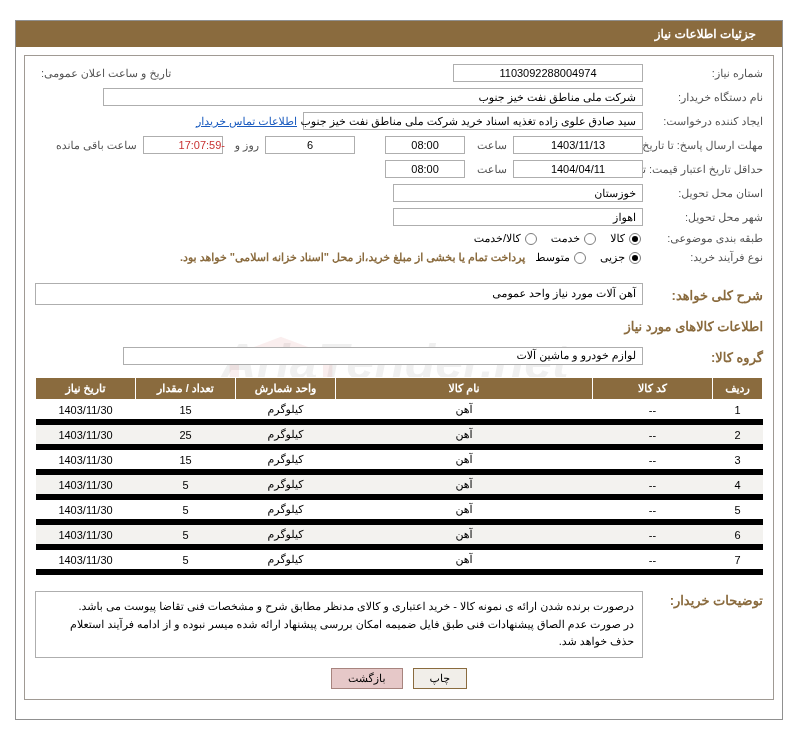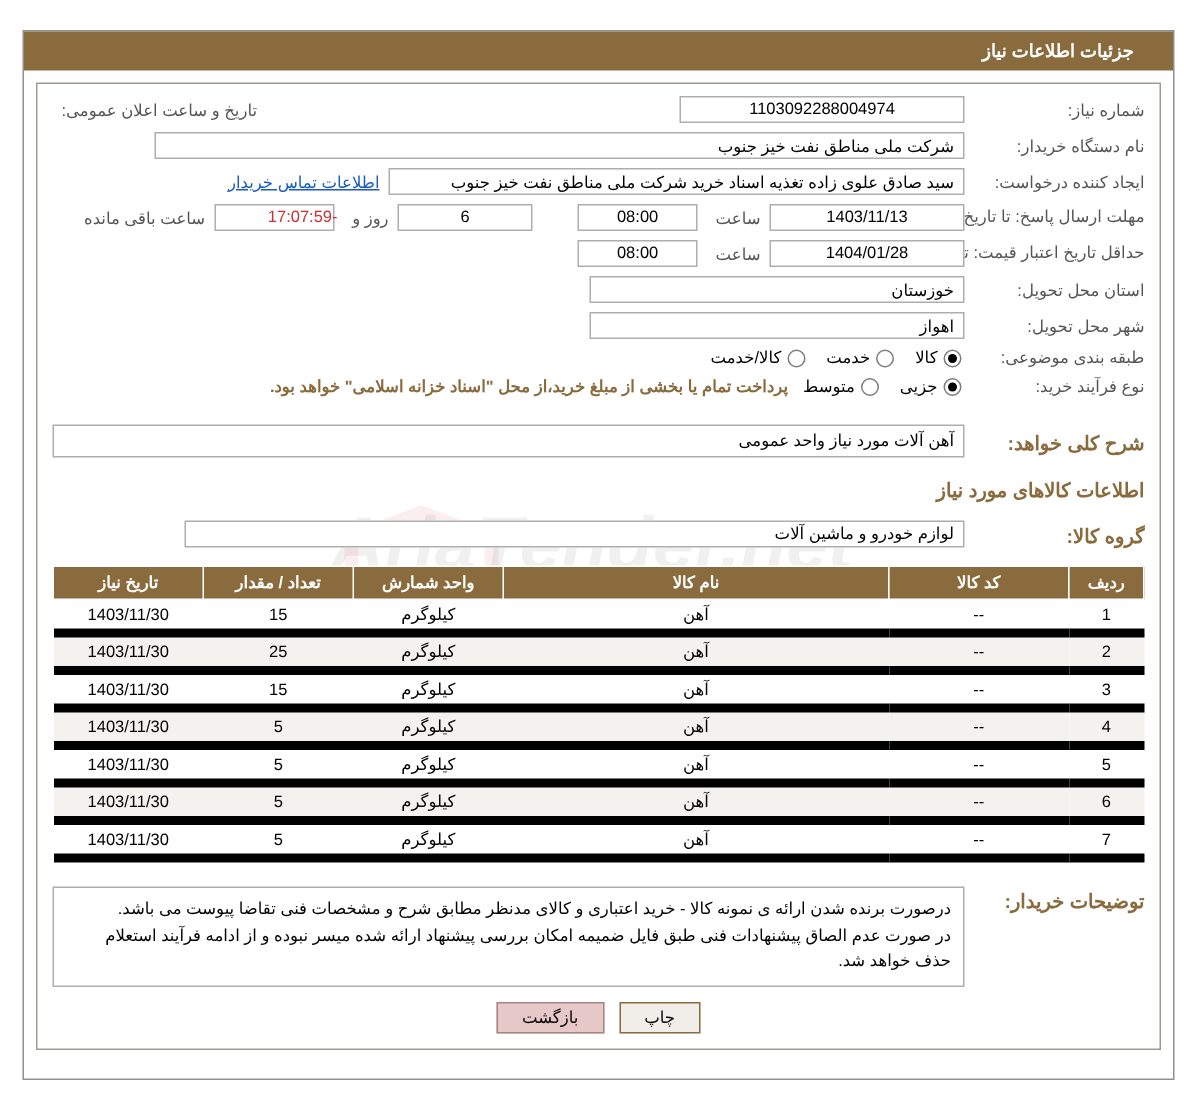--- a/index.html
+++ b/index.html
@@ -151,38 +151,38 @@
       <span class="label">تاریخ و ساعت اعلان عمومی:</span>
     </div>
 
     <div class="row">
       <span class="label" style="width:120px">نام دستگاه خریدار:</span>
       <span class="value-box" style="width:540px">شرکت ملی مناطق نفت خیز جنوب</span>
     </div>
 
     <div class="row">
       <span class="label" style="width:120px">ایجاد کننده درخواست:</span>
-      <span class="value-box" style="width:384px">سید صادق علوی زاده  تغذیه اسناد خرید  شرکت ملی مناطق نفت خیز جنوب</span>
+      <span class="value-box" style="width:340px">سید صادق علوی زاده  تغذیه اسناد خرید  شرکت ملی مناطق نفت خیز جنوب</span>
       <span class="link" style="margin-right:6px">اطلاعات تماس خریدار</span>
     </div>
 
     <div class="row">
       <span class="label" style="width:120px;line-height:1.3">مهلت ارسال پاسخ: تا تاریخ:</span>
       <span class="value-box" style="width:130px;justify-content:center">1403/11/13</span>
       <span class="label" style="margin:0 6px">ساعت</span>
       <span class="value-box" style="width:80px;justify-content:center">08:00</span>
       <span class="value-box" style="width:90px;justify-content:center;margin-right:30px">6</span>
       <span class="label" style="margin:0 6px">روز و</span>
       <span class="value-box neg" style="width:80px;justify-content:center">17:07:59-</span>
       <span class="label" style="margin-right:6px">ساعت باقی مانده</span>
     </div>
 
     <div class="row">
       <span class="label" style="width:120px;line-height:1.3">حداقل تاریخ اعتبار قیمت: تا تاریخ:</span>
-      <span class="value-box" style="width:130px;justify-content:center">1404/01/28</span>
+      <span class="value-box" style="width:130px;justify-content:center">1404/04/11</span>
       <span class="label" style="margin:0 6px">ساعت</span>
       <span class="value-box" style="width:80px;justify-content:center">08:00</span>
     </div>
 
     <div class="row">
       <span class="label" style="width:120px">استان محل تحویل:</span>
       <span class="value-box" style="width:250px">خوزستان</span>
     </div>
 
     <div class="row">

